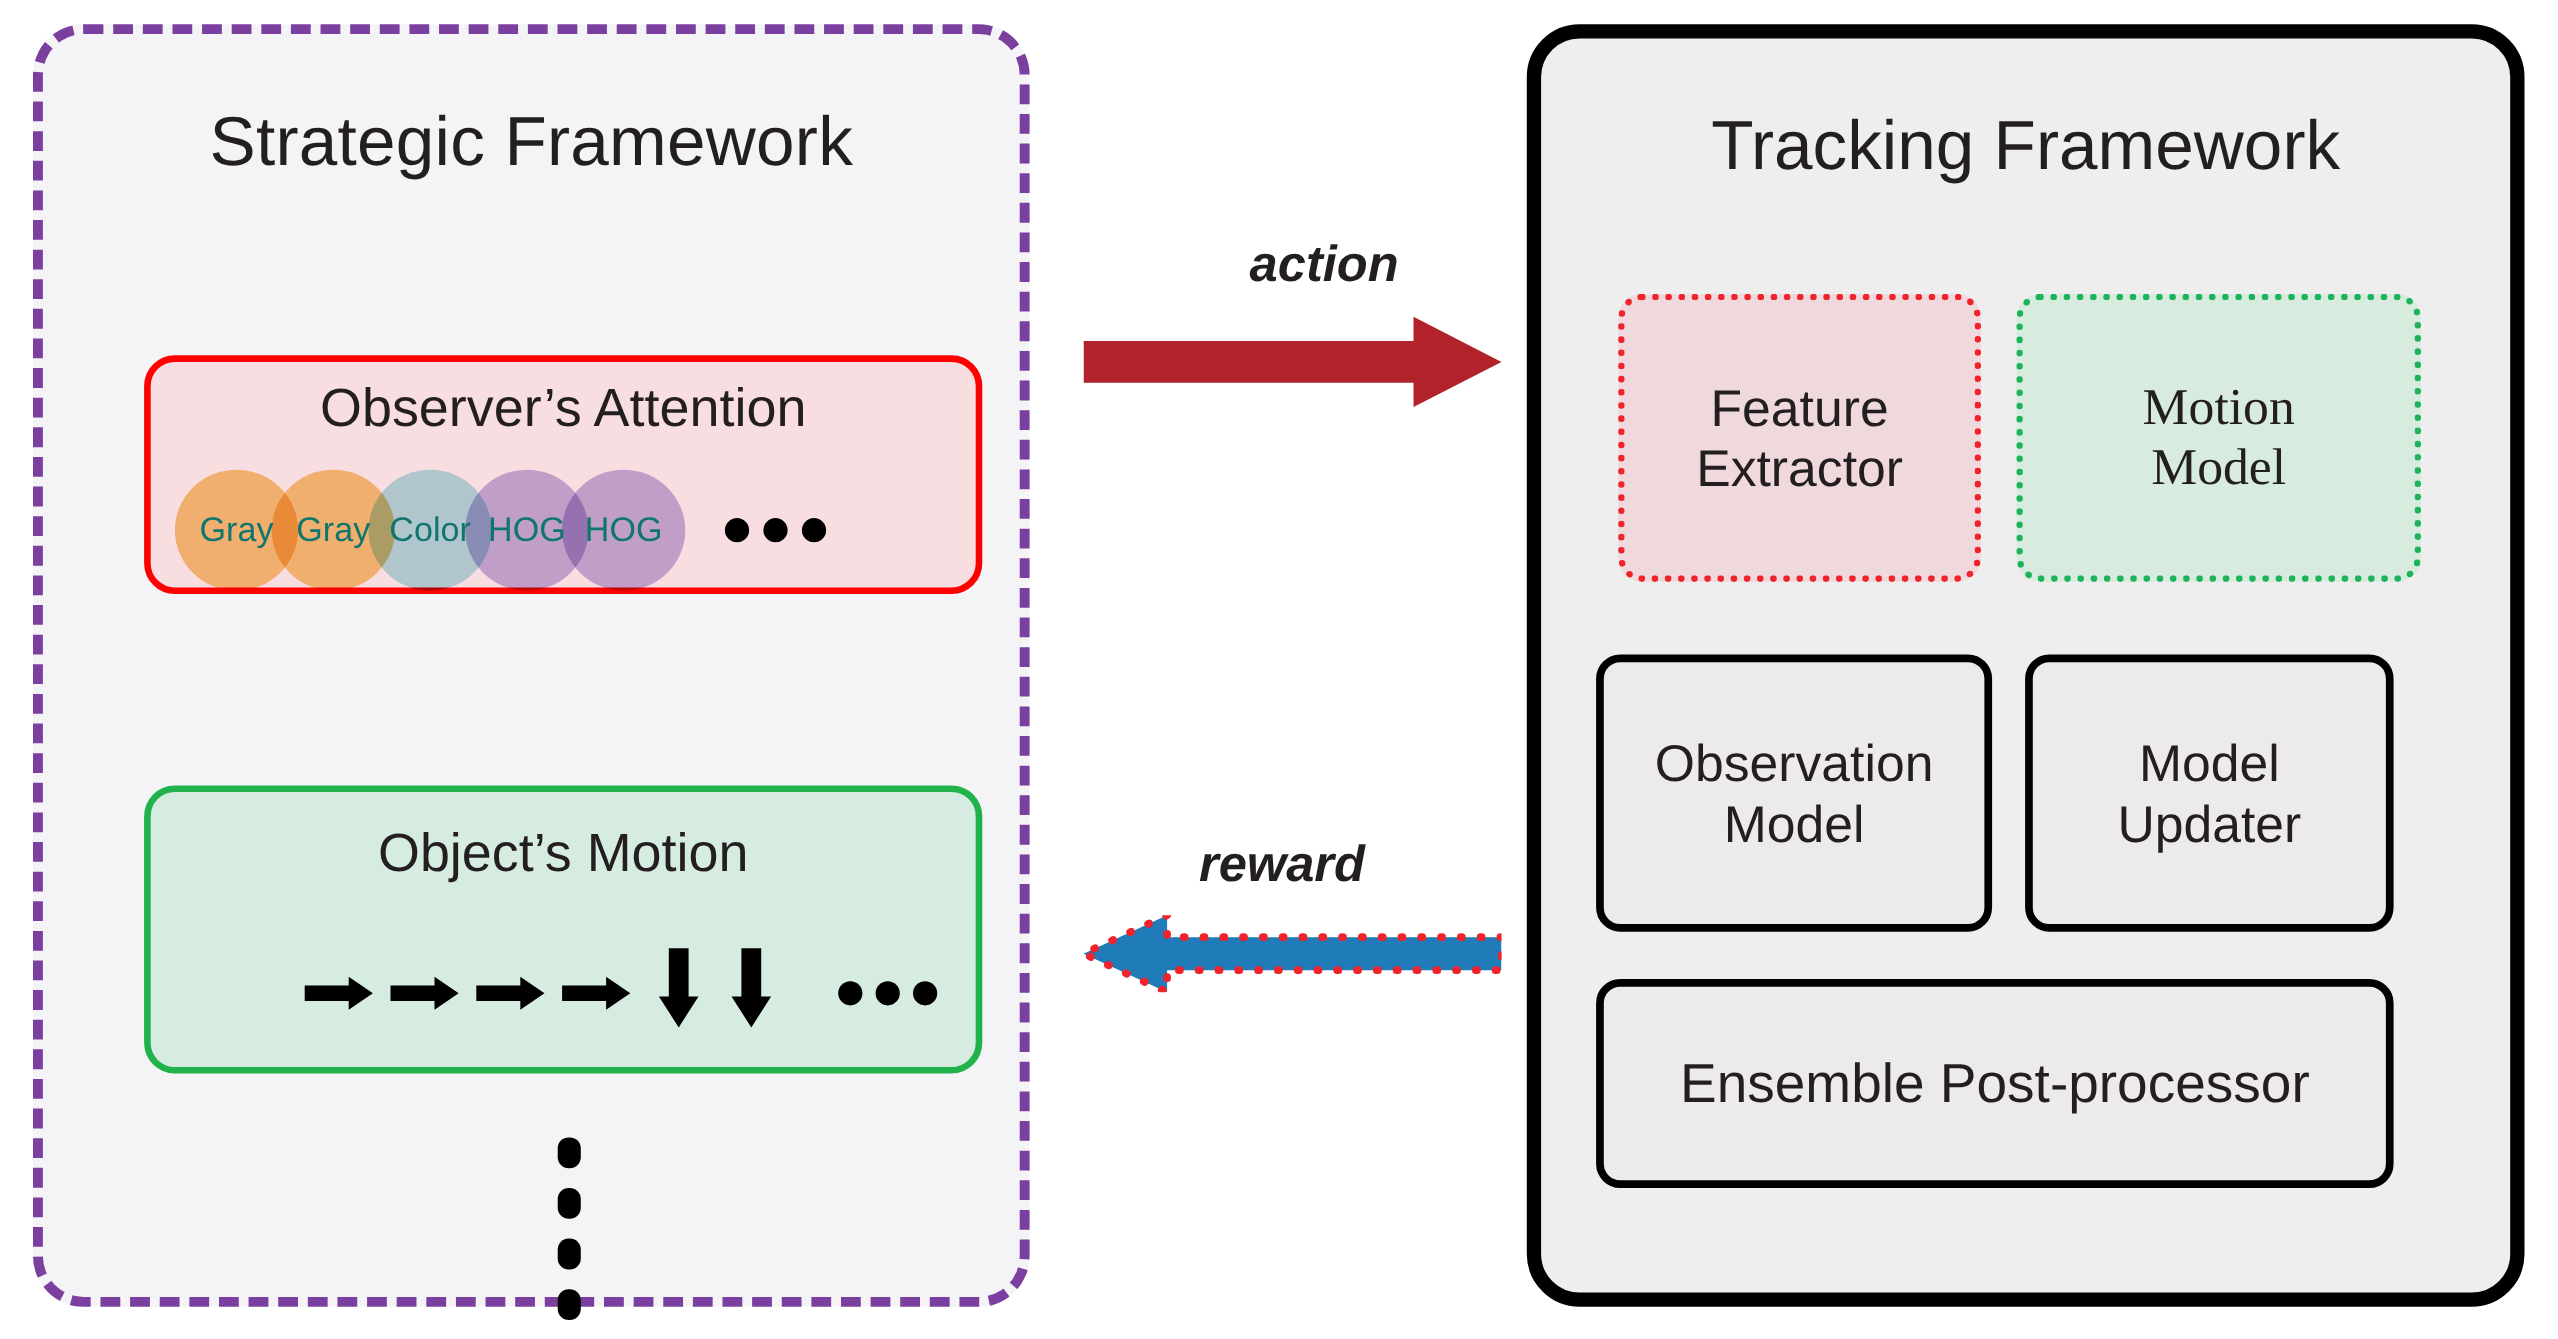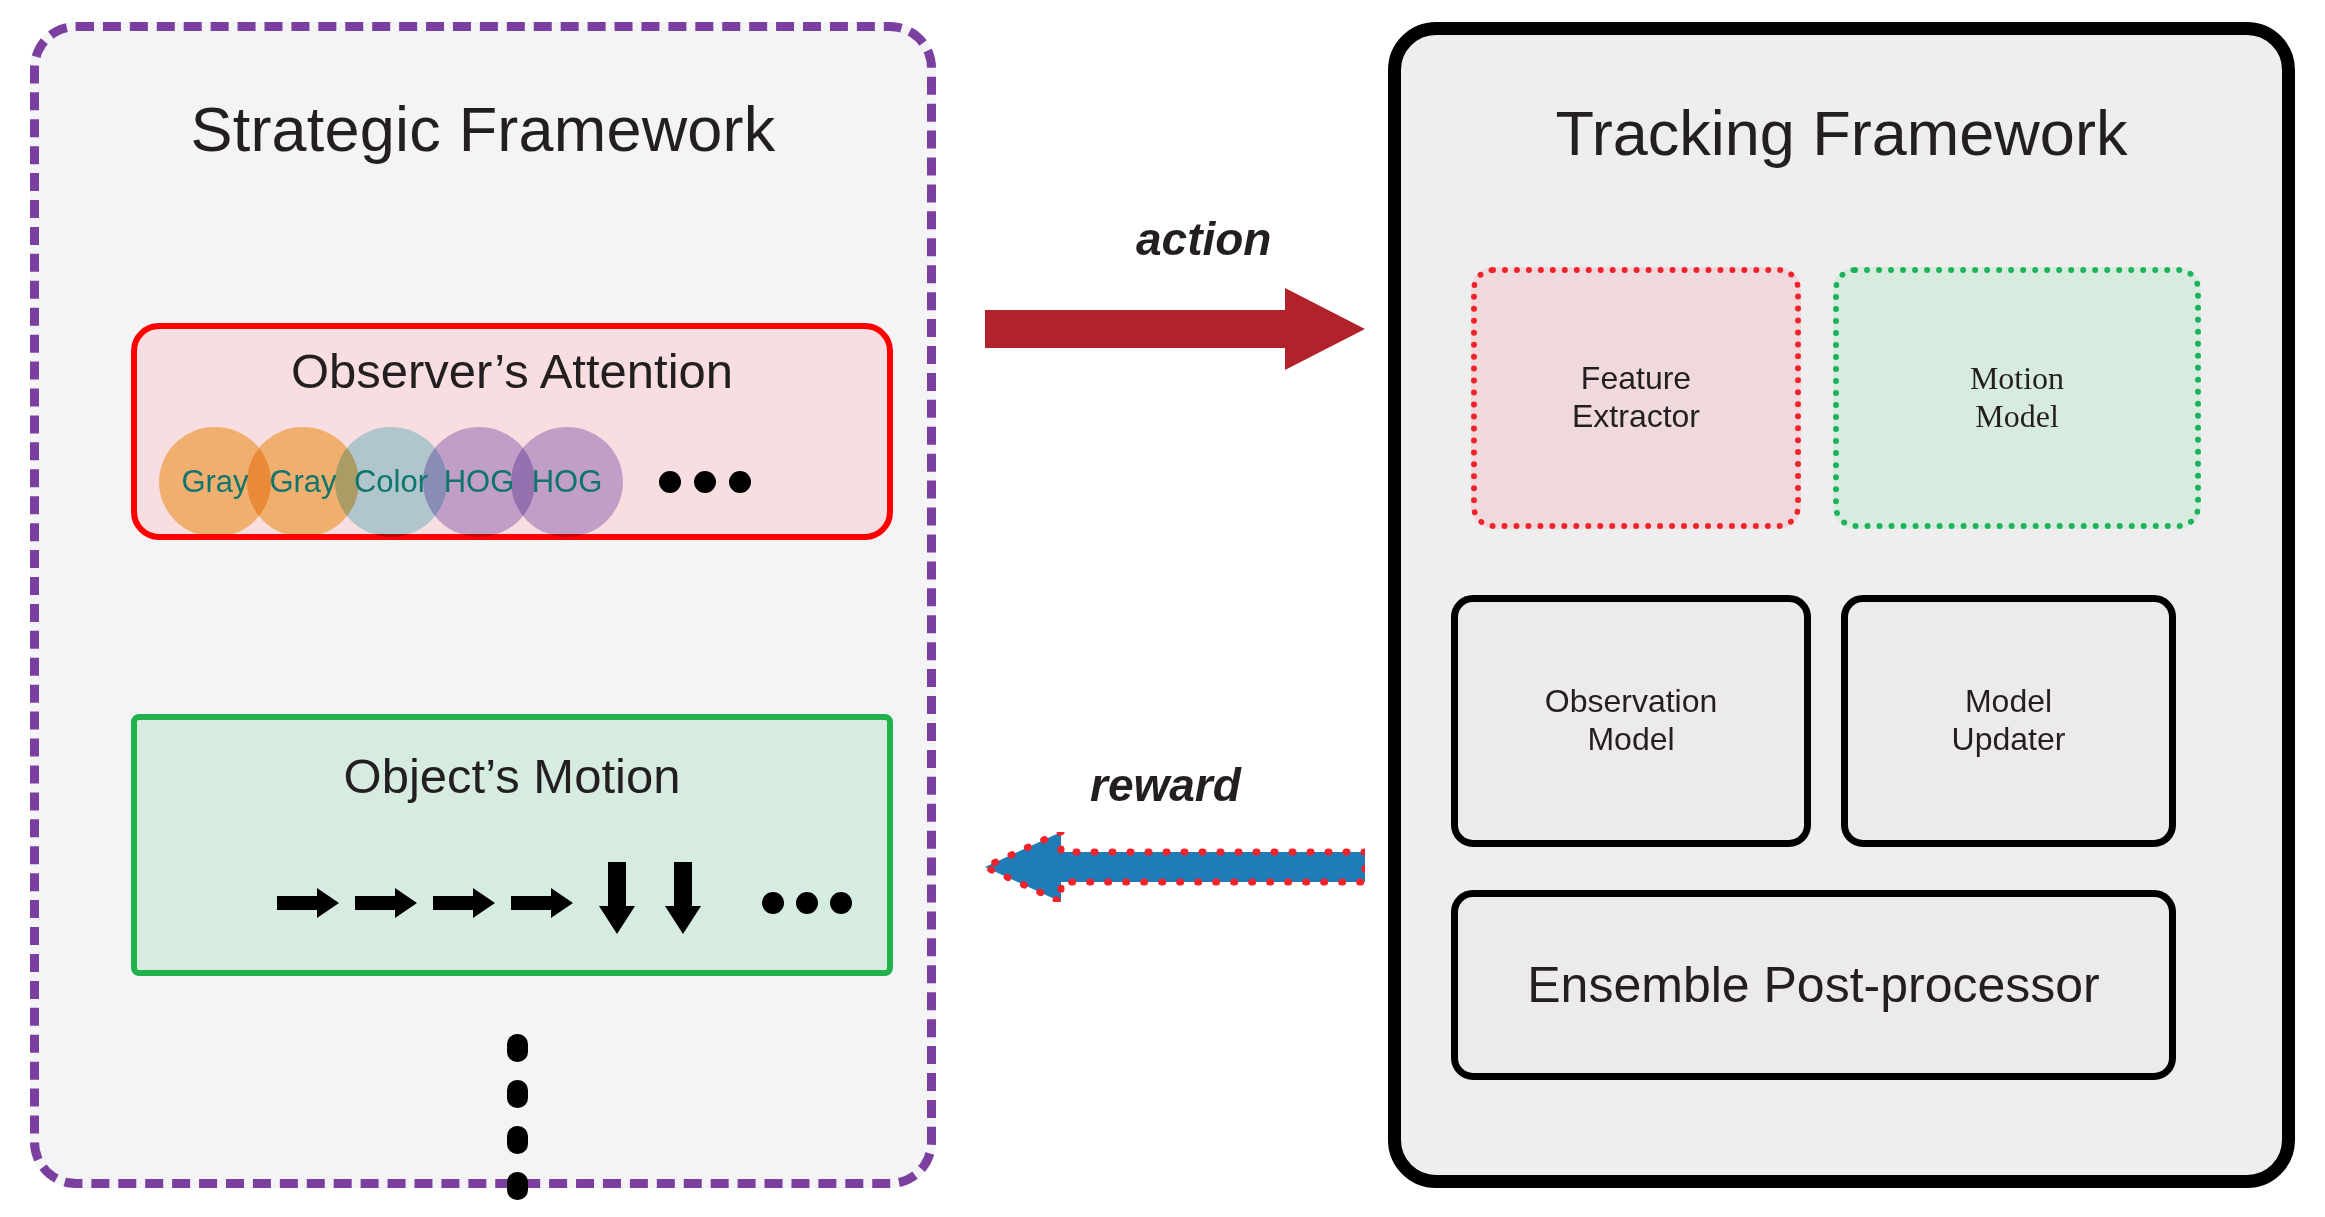--- a/index.html
+++ b/index.html
@@ -112,21 +112,21 @@
   
   .motion-card {
     position: absolute;
     left: 92px;
     top: 683px;
     width: 762px;
     height: 262px;
     box-sizing: border-box;
     background: #d7ece1;
     border: 6px solid #22b24c;
-    border-radius: 8px;
+    border-radius: 28px;
   }
   .motion-title {
     position: absolute;
     left: 0;
     top: 28px;
     width: 100%;
     text-align: center;
     font-size: 49px;
     color: #231f20;
     white-space: nowrap;
@@ -204,21 +204,21 @@
     white-space: nowrap;
   }
 
   .tf-box {
     position: absolute;
     box-sizing: border-box;
     display: flex;
     align-items: center;
     justify-content: center;
     text-align: center;
-    font-size: 32px;
+    font-size: 47px;
     line-height: 1.18;
     color: #231f20;
     border-radius: 22px;
   }
   .tf-feature {
     left: 70px;  top: 232px;  width: 330px; height: 262px;
     background: #f0d9dc;
     border: 6px dotted #f0222b;
   }
   .tf-motion {

